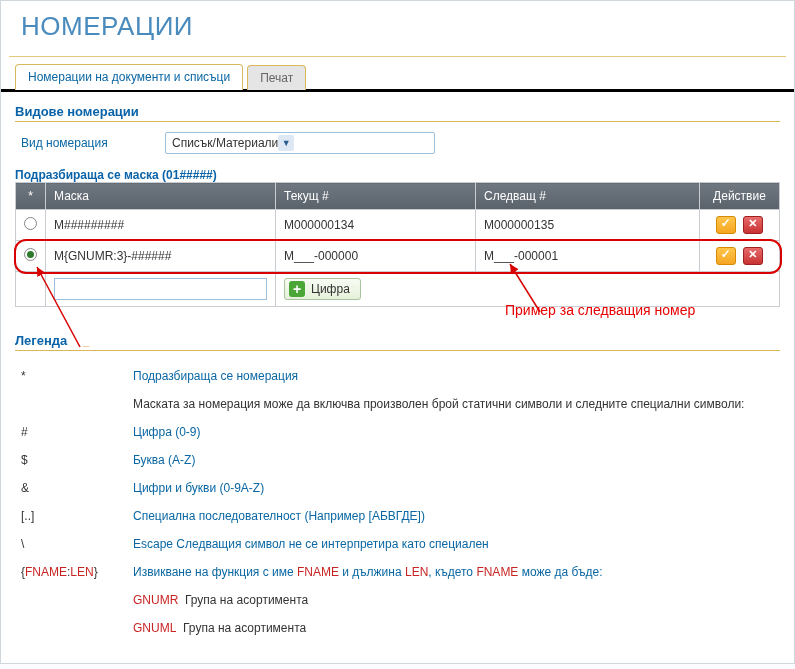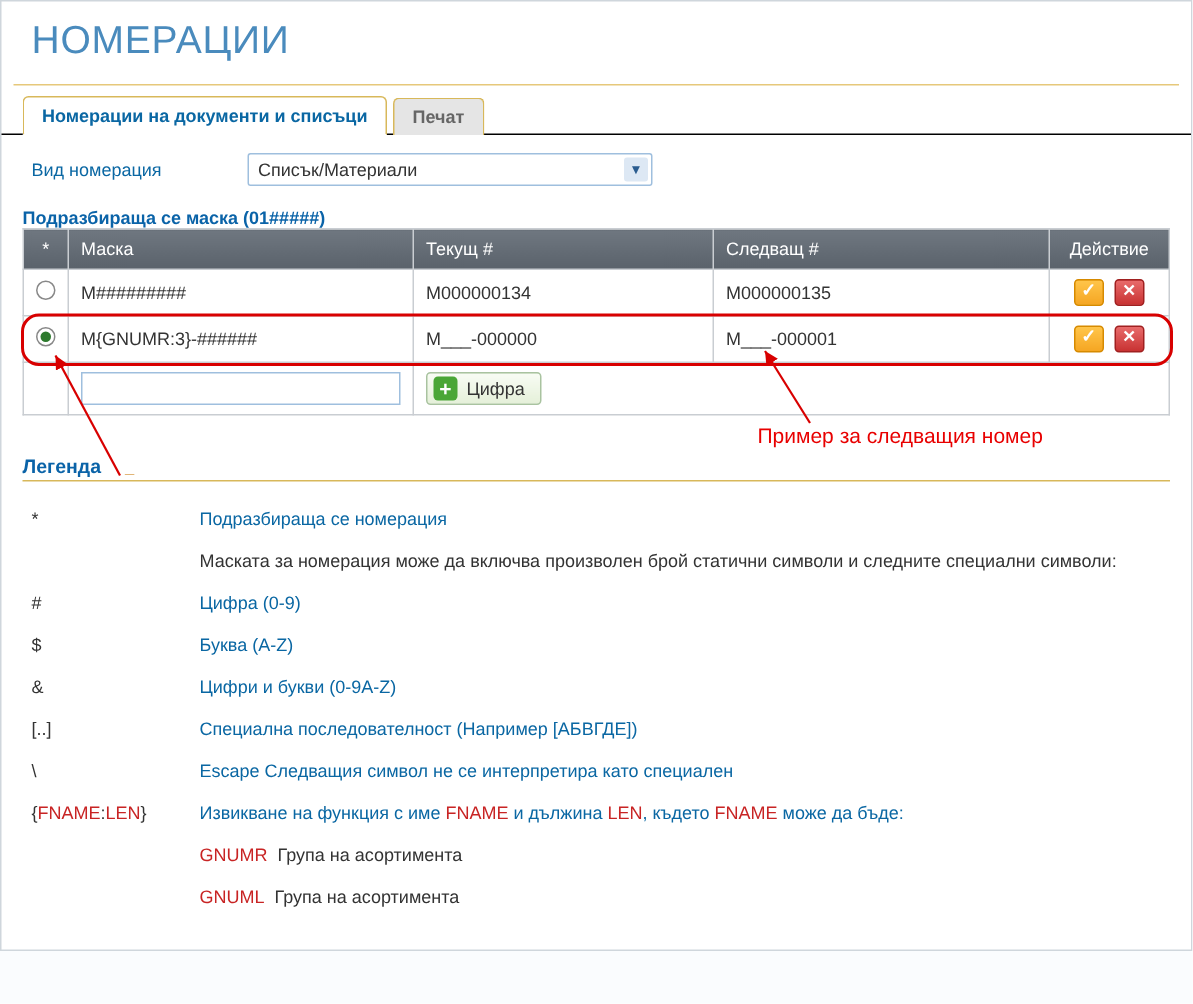--- a/index.html
+++ b/index.html
@@ -21,26 +21,25 @@
     color: #4a8bbd;
     font-weight: 400;
     padding: 10px 20px 14px 20px;
     letter-spacing: 0.5px;
   }
   .top-rule {
     border-top: 1px solid #e6c87a;
     margin: 0 8px;
   }
   .tabs {
-    border-bottom: 1px solid #000000;
+    border-bottom: 3px solid #000000;
     display: flex;
     align-items: center;
     padding-left: 14px;
     margin-top: 6px;
-    font-weight: bold;
   }
   .tab {
     border: 1px solid #d8b85a;
     border-bottom: none;
     border-radius: 4px 4px 0 0;
     padding: 5px 12px;
     font-size: 12px;
     margin-right: 4px;
     color: #666;
     background: #e5e5e5;
@@ -68,21 +67,20 @@
     margin-bottom: 14px;
   }
   .form-label { color: #0a67a3; font-size: 12px; min-width: 130px; padding-left: 6px; }
   .select {
     border: 1px solid #9fbfde;
     border-radius: 2px;
     height: 22px;
     width: 270px;
     display: flex;
     align-items: center;
-    justify-content: space-between;
     padding: 0 2px 0 6px;
     background: #fff;
     font-size: 12px;
     color: #333;
   }
   .select-arrow {
     width: 16px; height: 16px;
     background: #dde8f4;
     border-radius: 2px;
     display: flex; align-items: center; justify-content: center;
@@ -222,20 +220,21 @@
 <div class="page">
   <div class="page-title">НОМЕРАЦИИ</div>
   <div class="top-rule"></div>
 
   <div class="tabs">
     <div class="tab active">Номерации на документи и списъци</div>
     <div class="tab">Печат</div>
   </div>
 
   <div class="content">
+    <div class="section-title">Видове номерации</div>
 
     <div class="form-row">
       <div class="form-label">Вид номерация</div>
       <div class="select">
         <span>Списък/Материали</span>
         <span class="select-arrow">▼</span>
       </div>
     </div>
 
     <div class="sub-title">Подразбираща се маска (01#####)</div>
@@ -287,21 +286,21 @@
 
       <svg class="overlay" width="770" height="180">
         <defs>
           <marker id="ah" markerWidth="8" markerHeight="8" refX="6" refY="3" orient="auto">
             <path d="M0,0 L6,3 L0,6 Z" fill="#d80000"></path>
           </marker>
         </defs>
         <line x1="65" y1="165" x2="22" y2="85" stroke="#d80000" stroke-width="1.5" marker-end="url(#ah)"></line>
         <line x1="525" y1="130" x2="495" y2="82" stroke="#d80000" stroke-width="1.5" marker-end="url(#ah)"></line>
       </svg>
-      <div class="annot" style="left:490px; top:130px;">Пример за следващия номер</div>
+      <div class="annot" style="left:490px; top:120px;">Пример за следващия номер</div>
     </div>
 
     <div class="legend-title">
       <span>Легенда</span>
       <span class="legend-collapse">_</span>
     </div>
 
     <table class="legend">
       <tbody>
           <tr>

